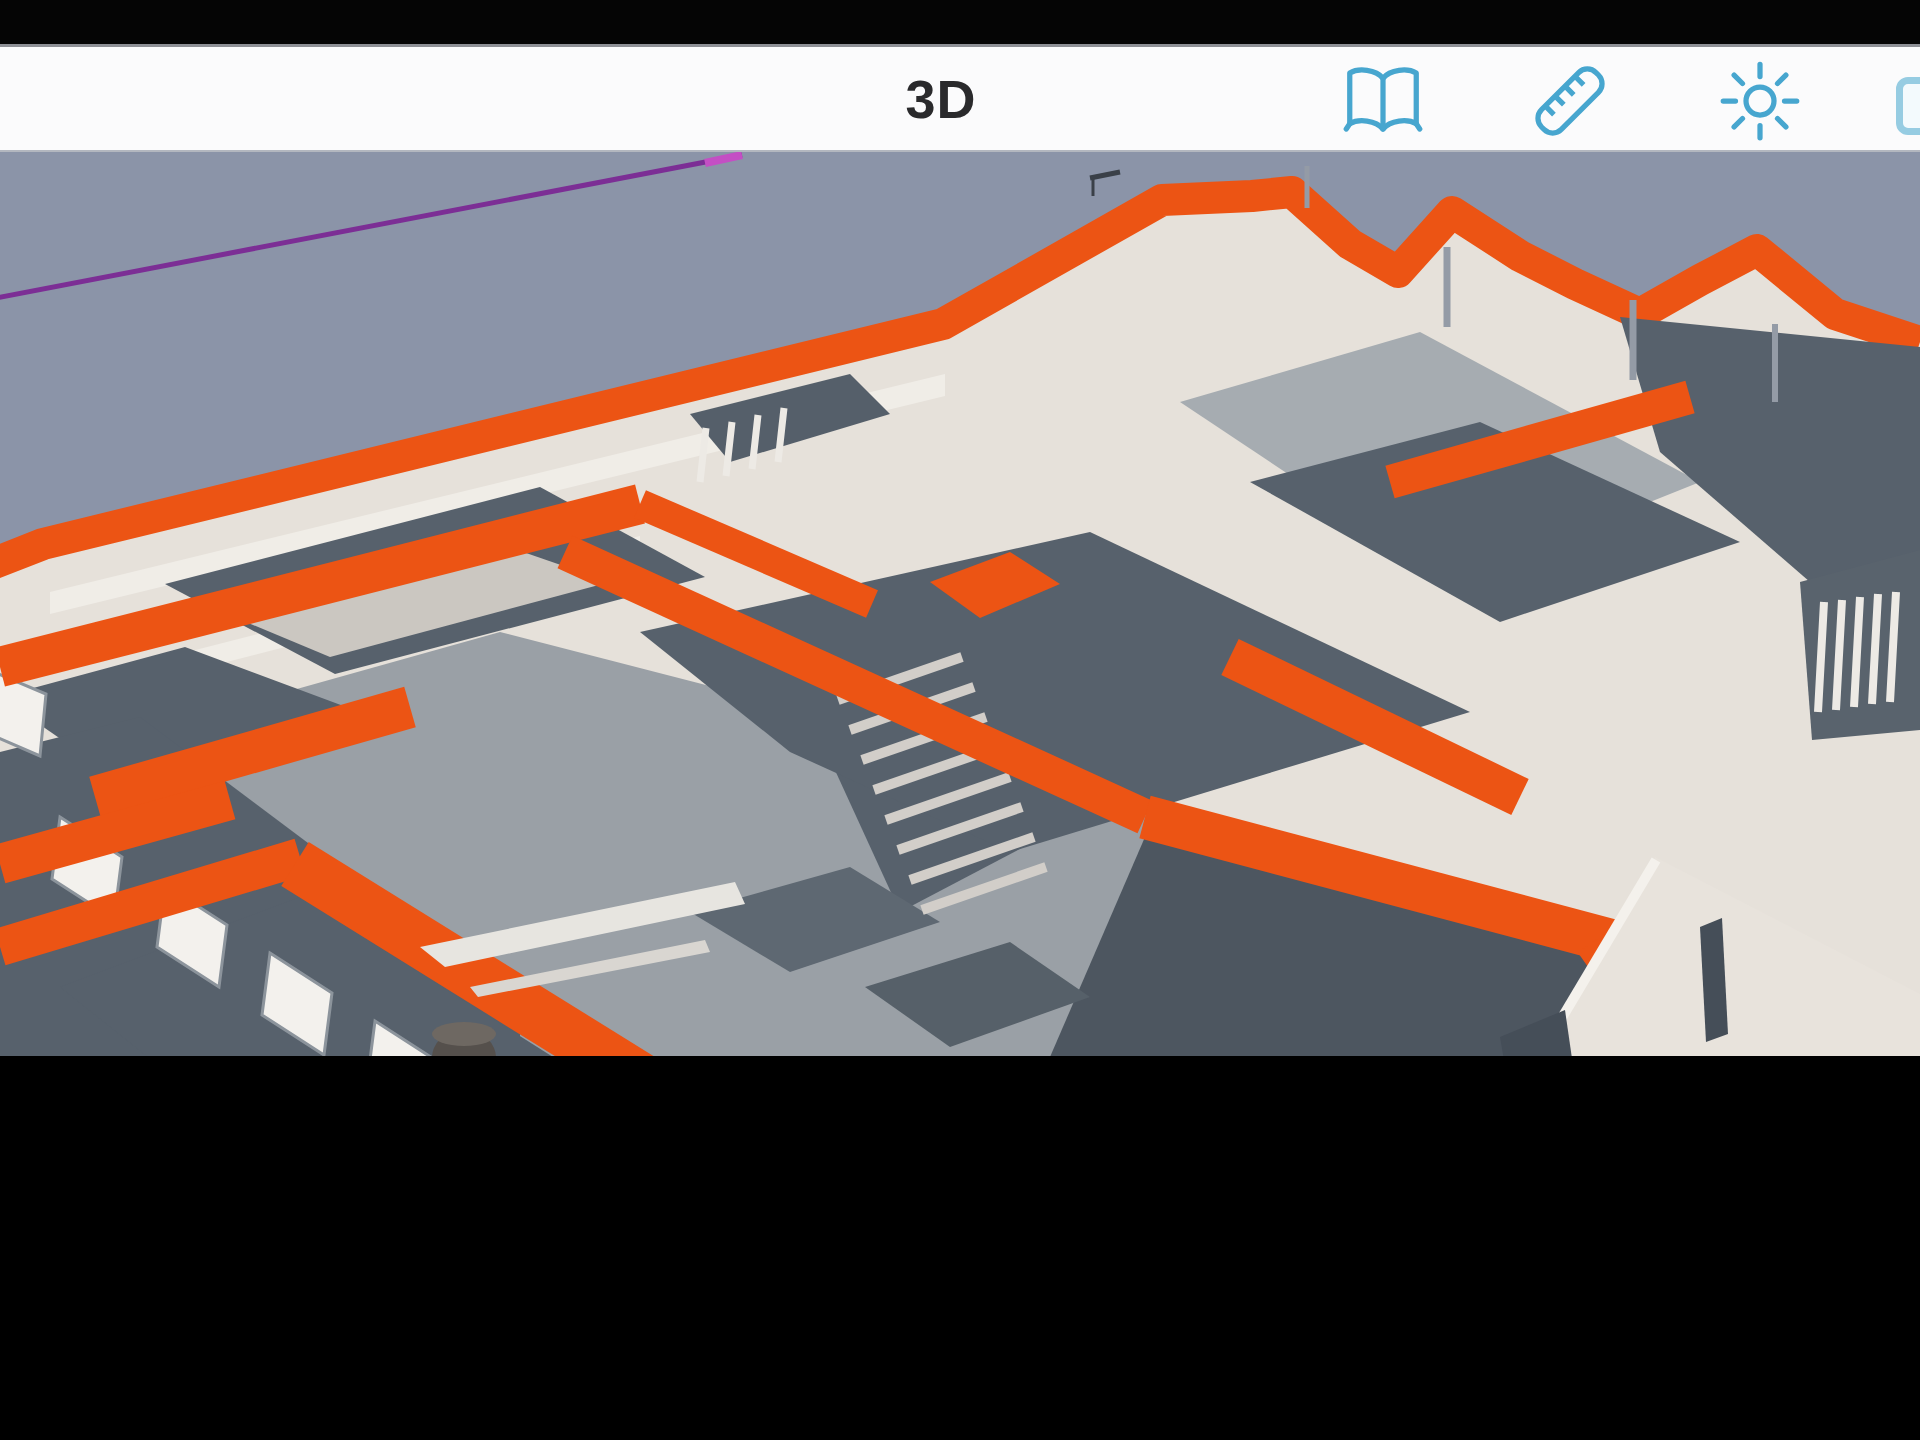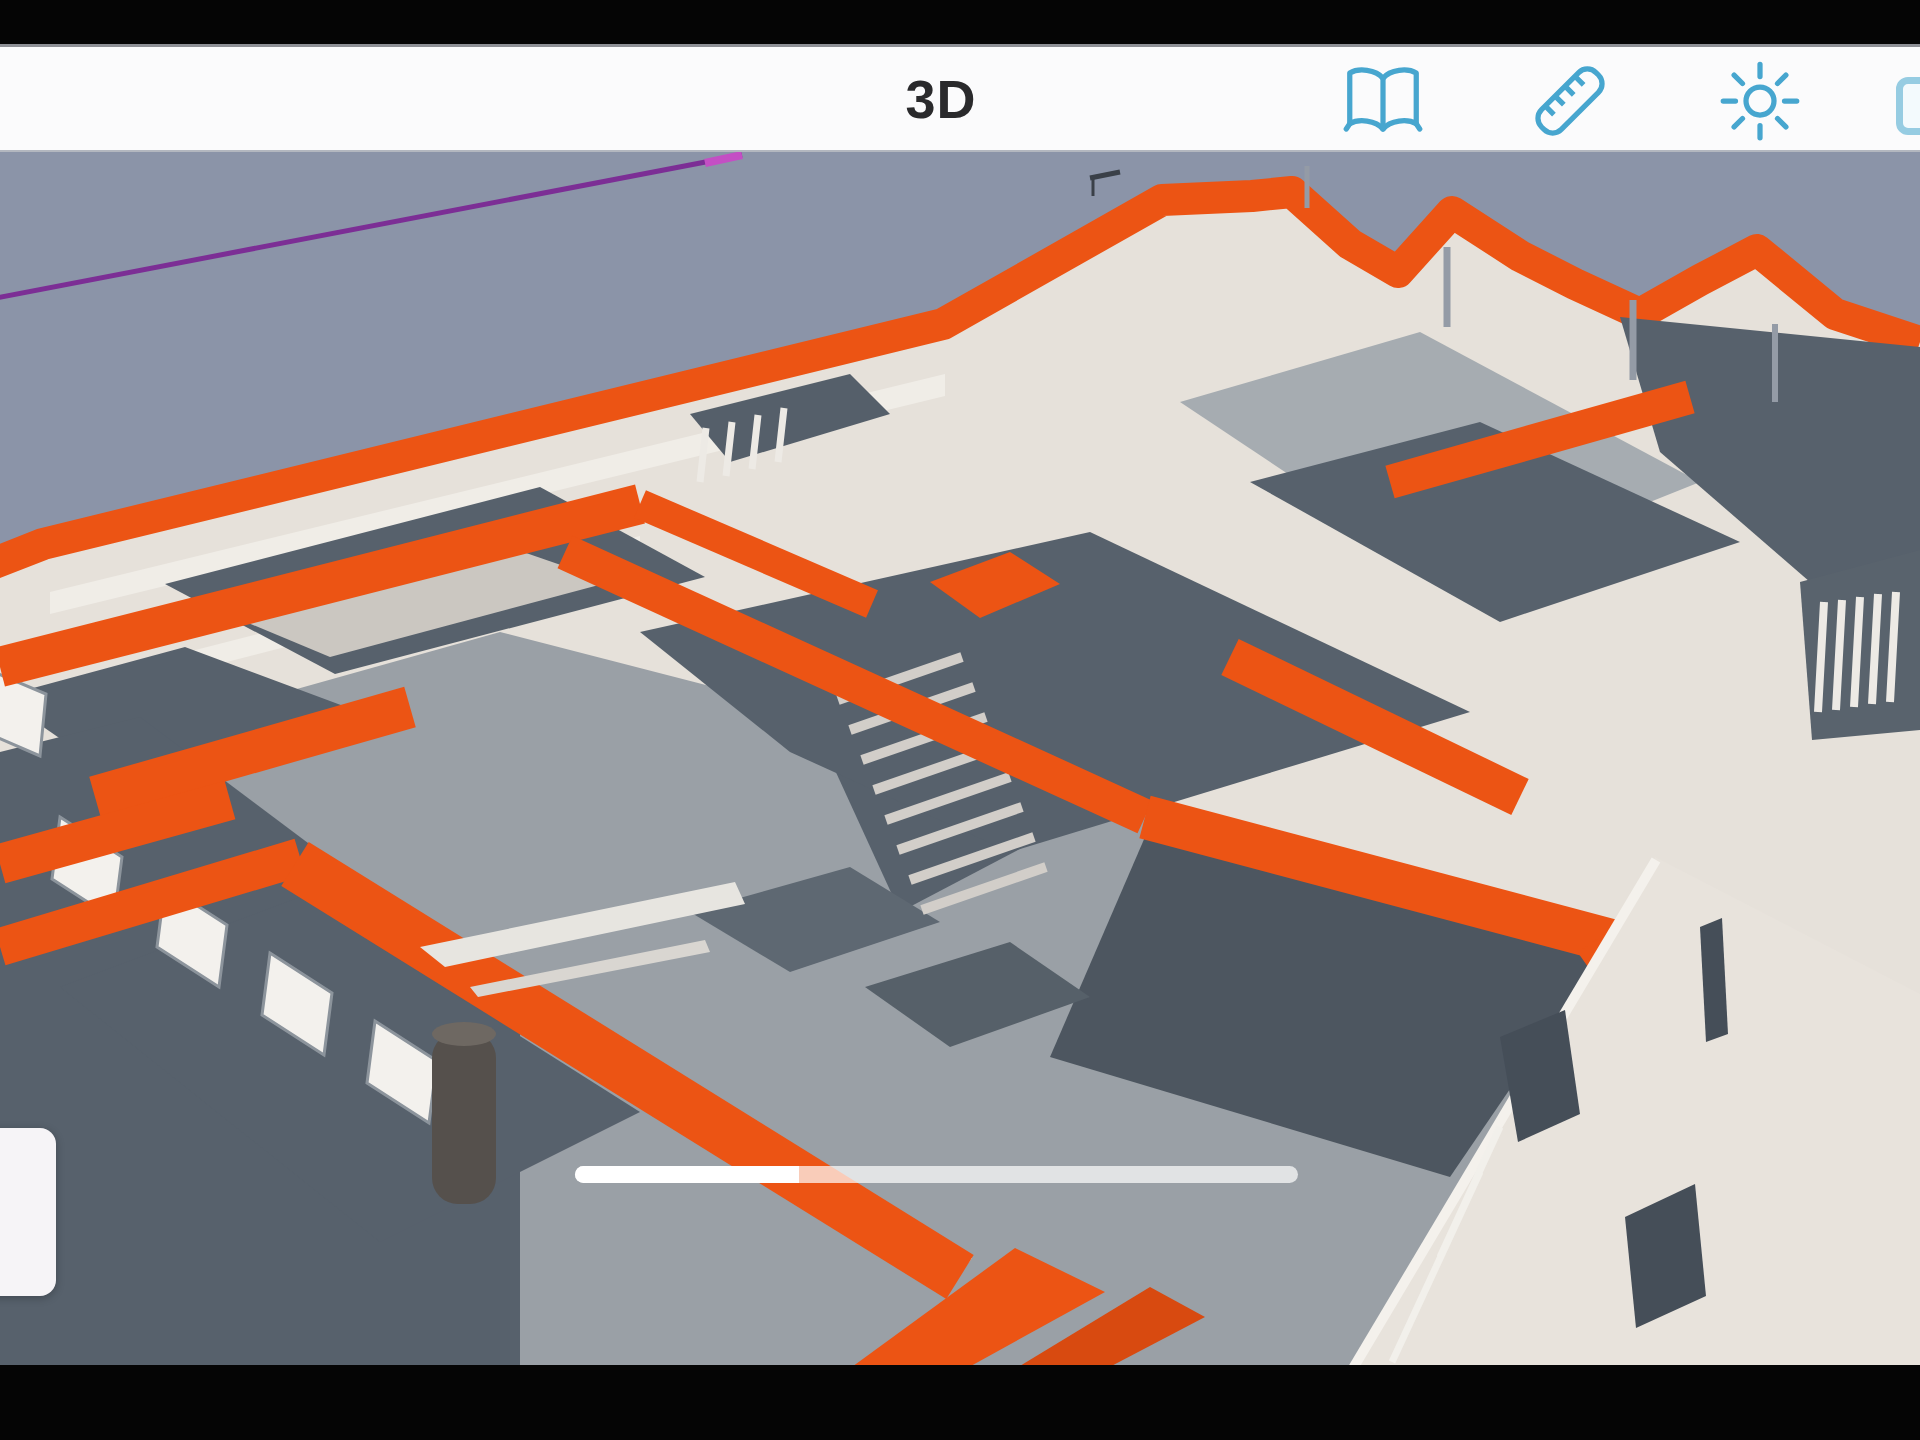--- a/index.html
+++ b/index.html
@@ -1,16 +1,16 @@
 <!DOCTYPE html>
 <html><head>
 <meta charset="utf-8">
 <style>
   html,body{margin:0;padding:0;overflow:hidden;background:#000;}
-  .screen{position:relative;width:1920px;height:1440px;overflow:hidden;background:#6d28d9;
+  .screen{position:relative;width:1920px;height:1056px;overflow:hidden;background:#6d28d9;
           font-family:"Liberation Sans", sans-serif;}
   .bar-top{position:absolute;left:0;top:0;width:1920px;height:44px;background:#050505;}
   .toolbar{position:absolute;left:0;top:44px;width:1920px;height:108px;background:#FBFBFC;
            border-top:3px solid #8E9096;border-bottom:2px solid #B3B7BF;box-sizing:border-box;}
   .toolbar-title{position:absolute;left:0;right:38px;top:0;height:103px;display:flex;
                  align-items:center;justify-content:center;font-size:54px;font-weight:bold;
                  color:#2A2A2C;letter-spacing:1px;}
   .icon-btn{position:absolute;top:12px;width:84px;height:84px;display:flex;align-items:center;
             justify-content:center;background:transparent;border:0;padding:0;cursor:pointer;}
   .icon-btn svg{width:84px;height:84px;display:block;}

